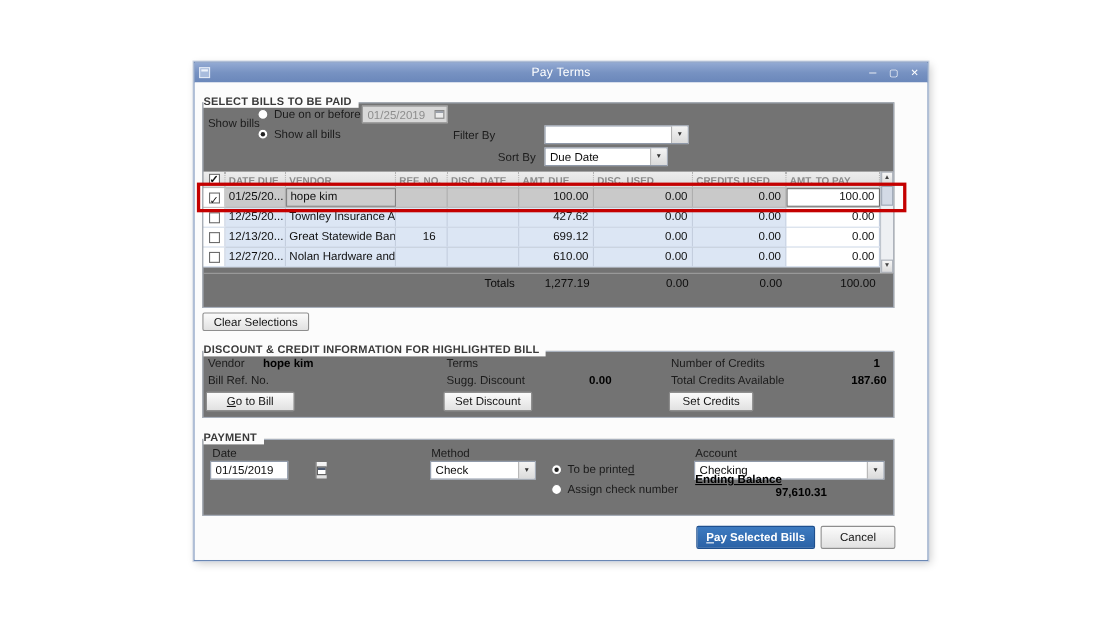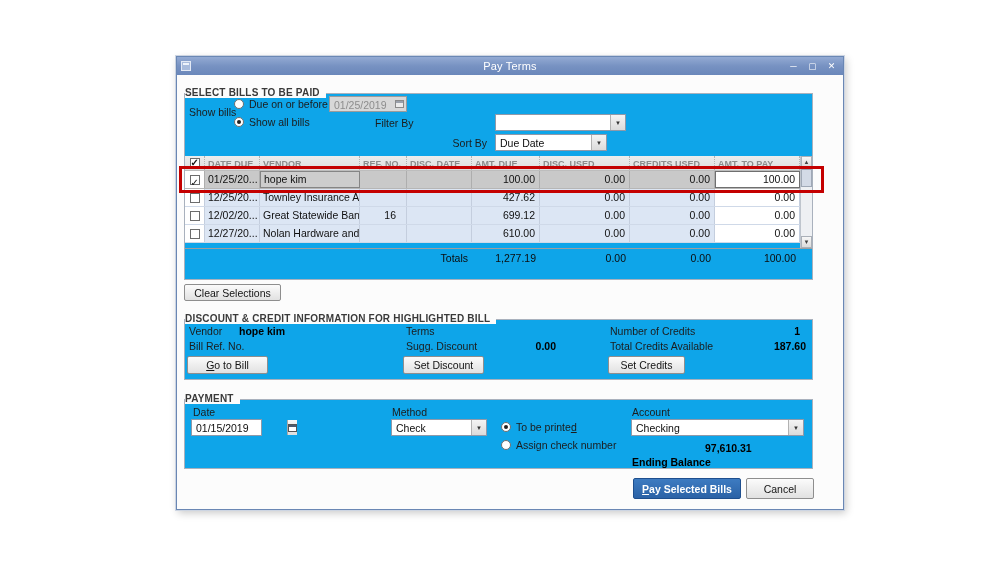--- a/index.html
+++ b/index.html
@@ -13,21 +13,21 @@
               background:linear-gradient(180deg,#93aad3 0%,#7792c2 50%,#6a87ba 100%);
               display:flex; align-items:center; color:#fff; }
   .title-icon { position:absolute; left:4px; top:4px; width:10px; height:10px; border:1px solid #e2e9f5; background:#a9bcdd; }
   .title-icon::after { content:""; position:absolute; left:1px; top:1px; right:1px; height:2px; background:#eef3fb; }
   .title-text { flex:1; text-align:center; font-size:11px; letter-spacing:.2px; }
   .win-controls { position:absolute; right:6px; top:0; height:18px; display:flex; align-items:center; gap:8px; }
   .winbtn { font-size:9px; line-height:1; color:#ffffff; width:11px; text-align:center; cursor:default; }
   .client { position:absolute; left:0; top:18px; right:0; bottom:0; background:#fcfcfc; }
 
   
-  .groupbox { position:absolute; border:1px solid #a9b1bd; background:#0ea5e9; }
+  .groupbox { position:absolute; border:1px solid #a9b1bd; background:#737373; }
   .gb-label { position:absolute; top:-7px; left:0; background:#fcfcfc; padding-right:6px;
               font-size:10px; font-weight:bold; color:#3a3a3a; white-space:nowrap; letter-spacing:.2px; }
   .gb-select   { left:7px; top:18px;  width:629px; height:187px; }
   .gb-discount { left:7px; top:244px; width:629px; height:61px; }
   .gb-payment  { left:7px; top:324px; width:629px; height:70px; }
 
   .lab { position:absolute; font-size:10.5px; color:#1c1c1c; white-space:nowrap; }
   .val-b { font-weight:bold; color:#000; }
 
   
@@ -53,21 +53,21 @@
   .dd { position:absolute; height:17px; border:1px solid #8f99a9; background:#fff; }
   .dd-value { position:absolute; left:4px; top:2px; font-size:10.5px; color:#0c0c0c; white-space:nowrap; }
   .dd-arrow { position:absolute; right:0; top:0; bottom:0; width:15px;
               background:linear-gradient(#f4f4f4,#dbdbdb); border-left:1px solid #b2b2b2;
               font-size:6px; color:#333; display:flex; align-items:center; justify-content:center; }
   .dd-filter  { left:310px; top:20px; width:131px; }
   .dd-sort    { left:310px; top:40px; width:112px; }
   .dd-method  { left:206px; top:19px; width:96px; }
   .dd-account { left:446px; top:19px; width:173px; }
 
-  .fl-label { position:absolute; left:190px; top:23px; width:112px; text-align:left; font-size:10.5px; color:#1c1c1c; }
+  .fl-label { position:absolute; left:190px; top:23px; width:112px; text-align:center; font-size:10.5px; color:#1c1c1c; }
   .so-label { position:absolute; left:190px; top:43px; width:112px; text-align:right; font-size:10.5px; color:#1c1c1c; }
 
   
   .grid { position:absolute; left:0; top:62px; width:615px; }
   .ghead { display:flex; height:15px; background:linear-gradient(#ededed,#dedede); border-bottom:1px solid #bdbdbd;font-weight:bold; }
   .ghead .cell { flex:0 0 auto; font-size:9px; color:#8b8b8b; padding:3px 0 0 3px;
                  border-right:1px dotted #b3b3b3; overflow:hidden; white-space:nowrap; }
   .ghead .cell.cb { display:flex; align-items:center; justify-content:center; padding:0; }
   .grow { display:flex; height:18px; background:#dce6f4; border-bottom:1px solid #cfd9e8; }
   .grow .cell { flex:0 0 auto; font-size:10.5px; color:#101010; line-height:17px; padding-left:3px;
@@ -114,21 +114,21 @@
   .d-sugg-lab {left:221px; top:20px;}  .d-sugg-val {left:300px; top:20px; width:71px; text-align:right;}
   .d-ncred-lab {left:425px; top:5px;}  .d-ncred-val {left:540px; top:5px; width:75px; text-align:right;}
   .d-tcred-lab {left:425px; top:20px;} .d-tcred-val {left:540px; top:20px; width:81px; text-align:right;}
 
   
   .p-date-lab {left:8px; top:6px;}
   .p-method-lab {left:207px; top:6px;}
   .p-acct-lab {left:447px; top:6px;}
   .p-radio1 {left:316px; top:21px;}
   .p-radio2 {left:316px; top:39px;}
-  .p-endbal-lab {left:447px; top:56px;}
+  .p-endbal-lab {left:447px; top:30px;text-decoration:underline;}
   .p-endbal-val {left:520px; top:42px; width:99px; text-align:left;}
   .sb-lab {left:4px; top:12px;}
   .opt-due {left:49px; top:4px;}
   .opt-all {left:49px; top:22px;}
 
   
   .annotation { position:absolute; left:2px; top:91px; width:645px; height:27px;
                 border:3px solid #c40000; pointer-events:none; z-index:10; }
   u { text-decoration:underline; }
 </style>
@@ -223,21 +223,21 @@
             <span class="cell num w-adue">427.62</span>
             <span class="cell num w-dused">0.00</span>
             <span class="cell num w-cused">0.00</span>
             <span class="cell num pay w-apay">0.00</span>
           </div>
 
           <div class="grow">
             <span class="cell cbcell w-cb">
                 <span class="checkbox"></span>
               </span>
-            <span class="cell w-date">12/02/20...</span>
+            <span class="cell w-date">12/13/20...</span>
             <span class="cell w-vendor">Great Statewide Bank</span>
             <span class="cell refn w-ref">16</span>
             <span class="cell w-ddate"></span>
             <span class="cell num w-adue">699.12</span>
             <span class="cell num w-dused">0.00</span>
             <span class="cell num w-cused">0.00</span>
             <span class="cell num pay w-apay">0.00</span>
           </div>
 
           <div class="grow">

